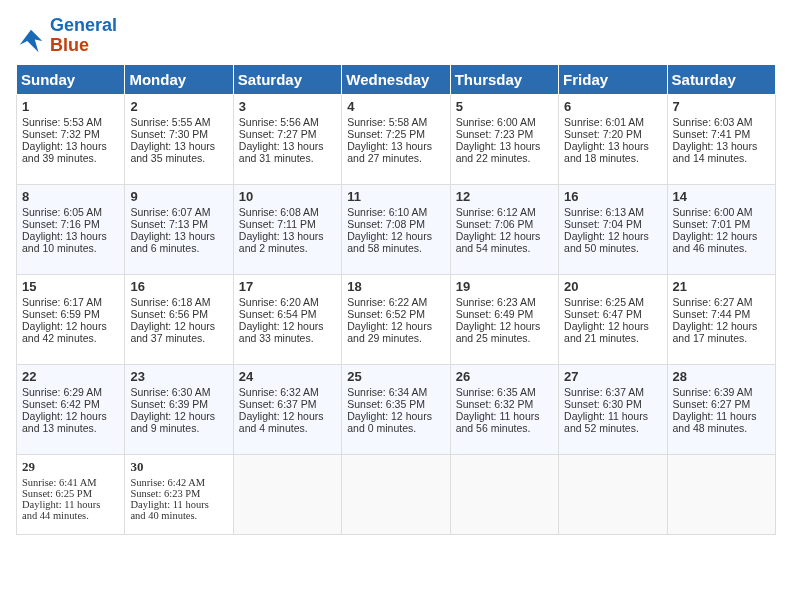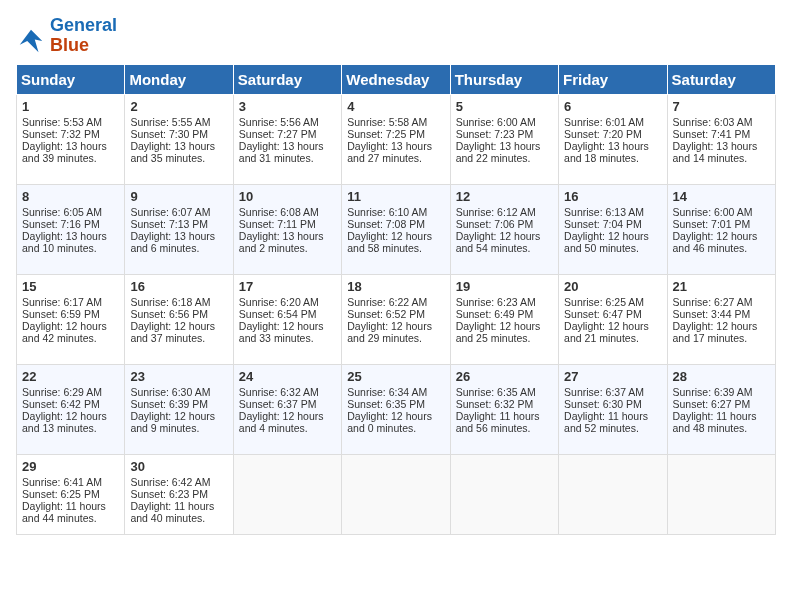--- a/index.html
+++ b/index.html
@@ -76,20 +76,21 @@
       font-size: 13px;
       font-weight: bold;
       display: block;
       margin-bottom: 2px;
     }
     .cell-empty {
       background: #f9f9f9 !important;
     }
     .last-row td {
       height: 80px;
+      font-family: Liberation Serif, serif;
     }
   </style>
 </head>
 <body>
 
 <div class="header-area">
   <div class="logo">
     <svg class="logo-bird" viewBox="0 0 40 40">
       <polygon points="20,5 35,20 25,18 30,35 15,20 5,25" fill="#1a6bb5"></polygon>
     </svg>
@@ -258,21 +259,21 @@
         <td>
           <span class="day-num">20</span>
           <div>Sunrise: 6:25 AM</div>
           <div>Sunset: 6:47 PM</div>
           <div>Daylight: 12 hours</div>
           <div>and 21 minutes.</div>
         </td>
         <td>
           <span class="day-num">21</span>
           <div>Sunrise: 6:27 AM</div>
-          <div>Sunset: 3:44 PM</div>
+          <div>Sunset: 7:44 PM</div>
           <div>Daylight: 12 hours</div>
           <div>and 17 minutes.</div>
         </td>
       </tr>
       <tr>
         <td>
           <span class="day-num">22</span>
           <div>Sunrise: 6:29 AM</div>
           <div>Sunset: 6:42 PM</div>
           <div>Daylight: 12 hours</div>

